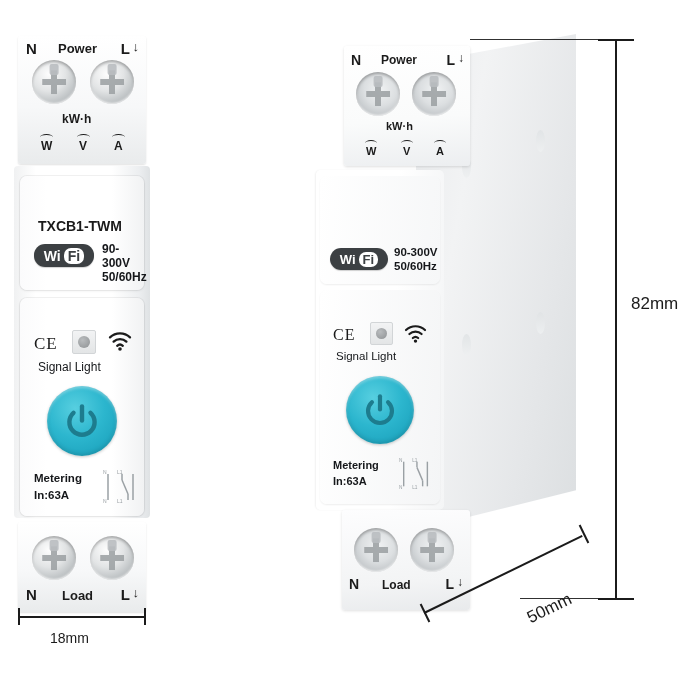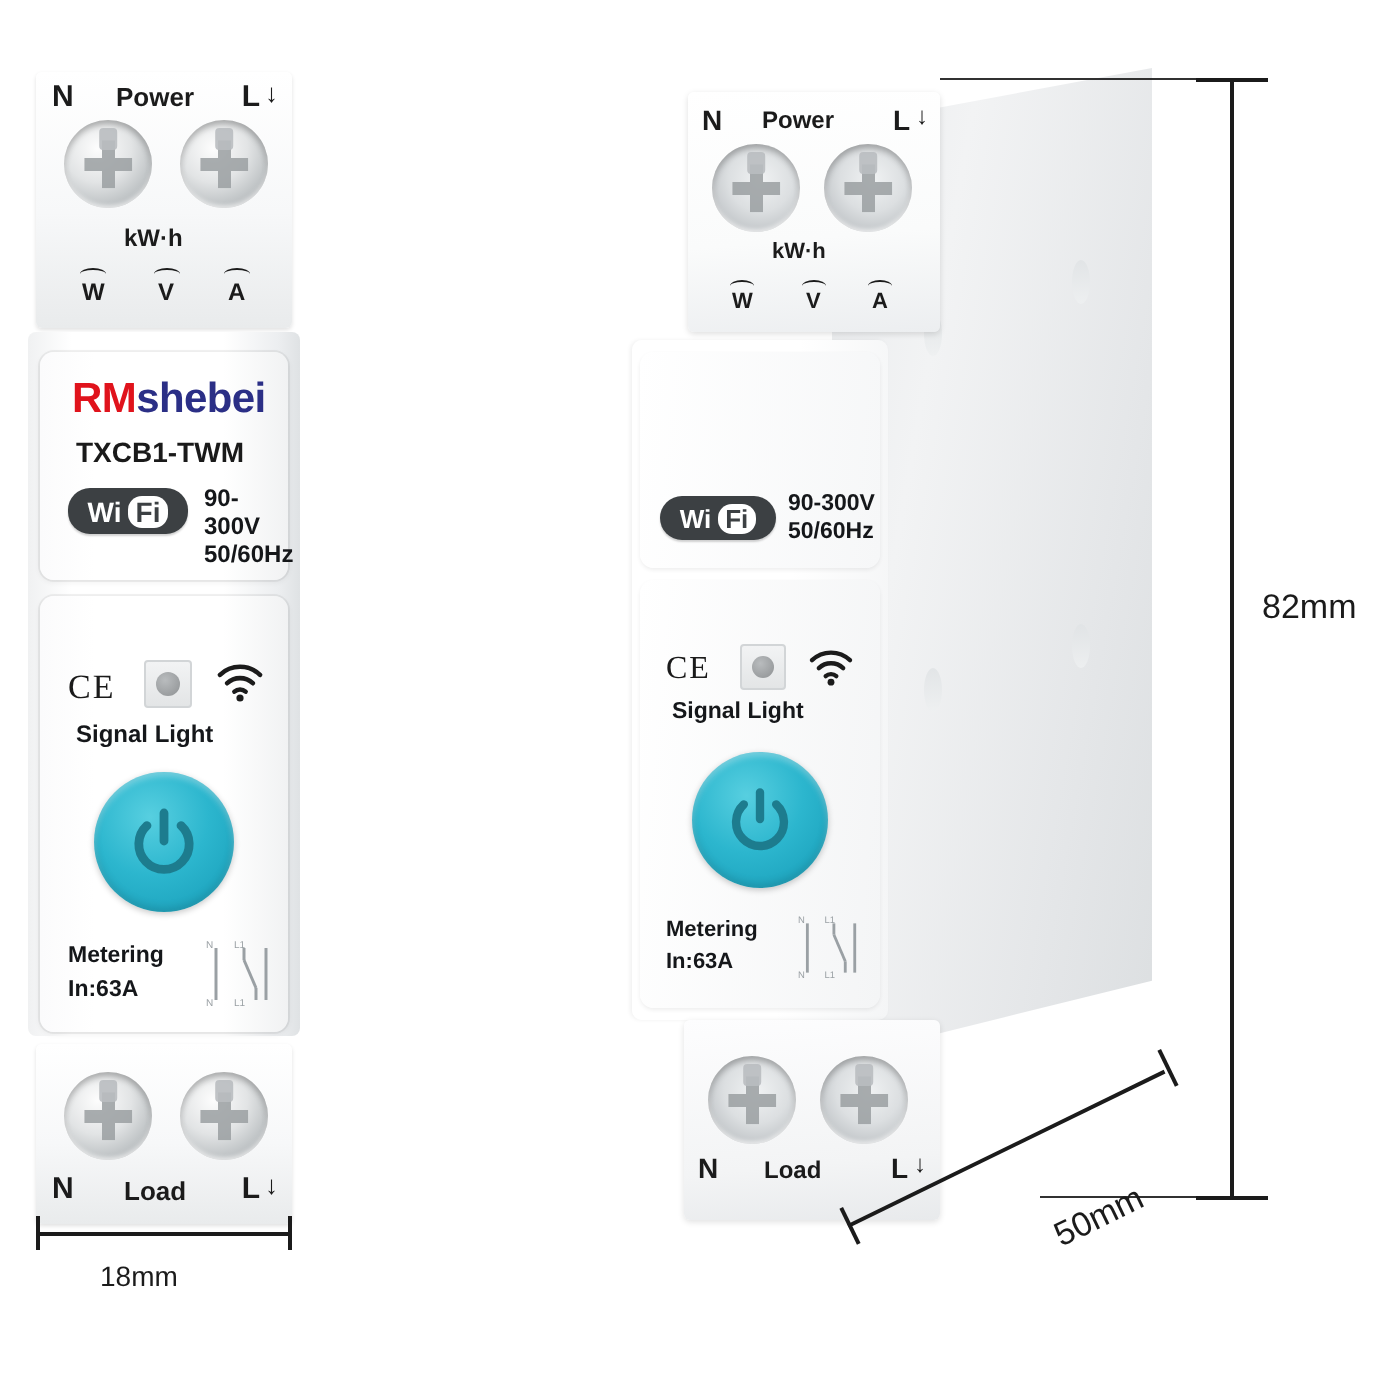--- a/index.html
+++ b/index.html
@@ -83,21 +83,21 @@
   .volt{position:absolute;color:#15171a;font-weight:bold;line-height:1.18;}
 
   .ce{position:absolute;color:#1a1a1a;font-weight:normal;}
   .sig-sq{
     position:absolute;
     background:linear-gradient(180deg,#f2f3f4,#e3e5e6);
     border:1px solid #d2d5d7;border-radius:2px;
     display:flex;align-items:center;justify-content:center;
   }
   .sig-dot{border-radius:50%;background:radial-gradient(circle at 38% 34%,#b9bcbe,#9b9ea0 70%,#8e9193);}
-  .sig-text{position:absolute;font-weight:bold;color:#15171a;}
+  .sig-text{position:absolute;font-weight:normal;color:#15171a;}
 
   .power-btn{
     position:absolute;border-radius:50%;
     background:radial-gradient(circle at 40% 32%, #57cfe0 0%, #2cb6ce 46%, #1fa6c0 78%, #1796b0 100%);
     box-shadow:0 1px 3px rgba(0,0,0,.22), inset 0 -2px 4px rgba(0,0,0,.13), inset 0 2px 3px rgba(255,255,255,.35);
     display:flex;align-items:center;justify-content:center;
   }
   .metering{position:absolute;color:#15171a;font-weight:bold;line-height:1.45;}
 
   .sch{position:absolute;}
@@ -152,23 +152,20 @@
       </div>
       <div class="abs" style="left:94px;top:98px;">
         <div style="width:13px;height:5px;border-top:1.6px solid #1b1b1b;border-radius:50% 50% 0 0;"></div>
         <div class="lbl" style="position:relative;font-size:12px;top:-1px;left:2px;">A</div>
       </div>
     </div>
 
     <div class="body-seg" style="top:130px;height:352px;"></div>
 
     <div class="panel" style="top:140px;height:114px;">
-      <div class="brand" style="left:16px;top:12px;font-size:21px;">
-        <span class="rm">RM</span><span class="shebei">shebei</span>
-      </div>
       <div class="model" style="left:18px;top:42px;font-size:14px;">TXCB1-TWM</div>
       <div class="wifi-badge" style="left:14px;top:68px;width:60px;height:23px;font-size:14px;">
         <span class="wi">Wi</span>
           <span class="fi">Fi</span>
       </div>
       <div class="volt" style="left:82px;top:66px;font-size:12px;">
         <div>90-300V</div>
         <div>50/60Hz</div>
       </div>
     </div>

